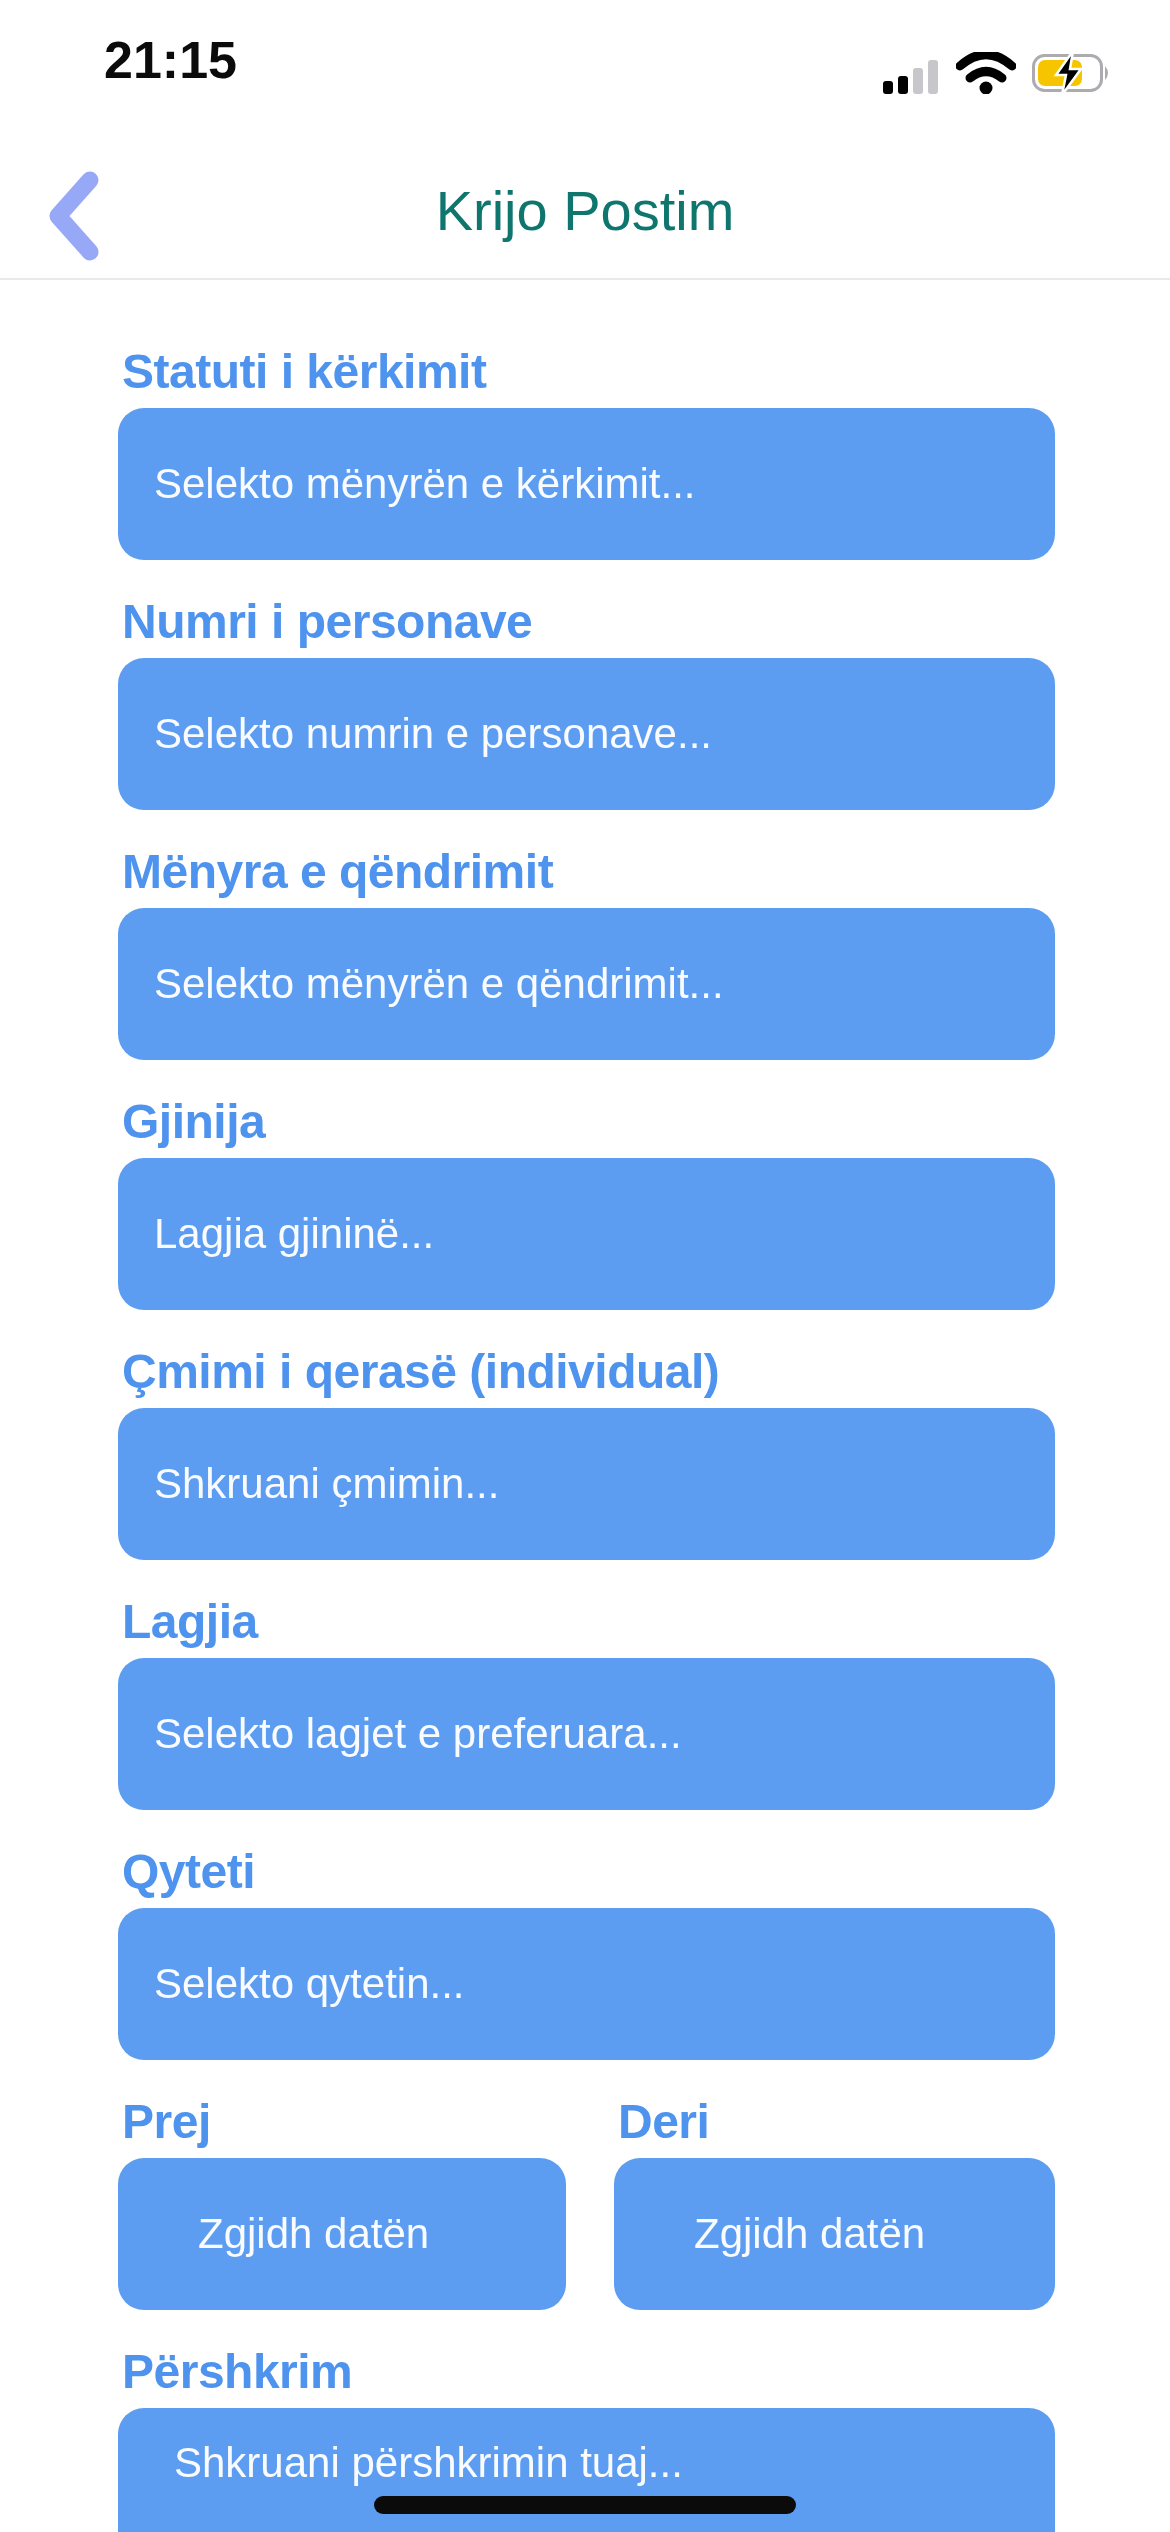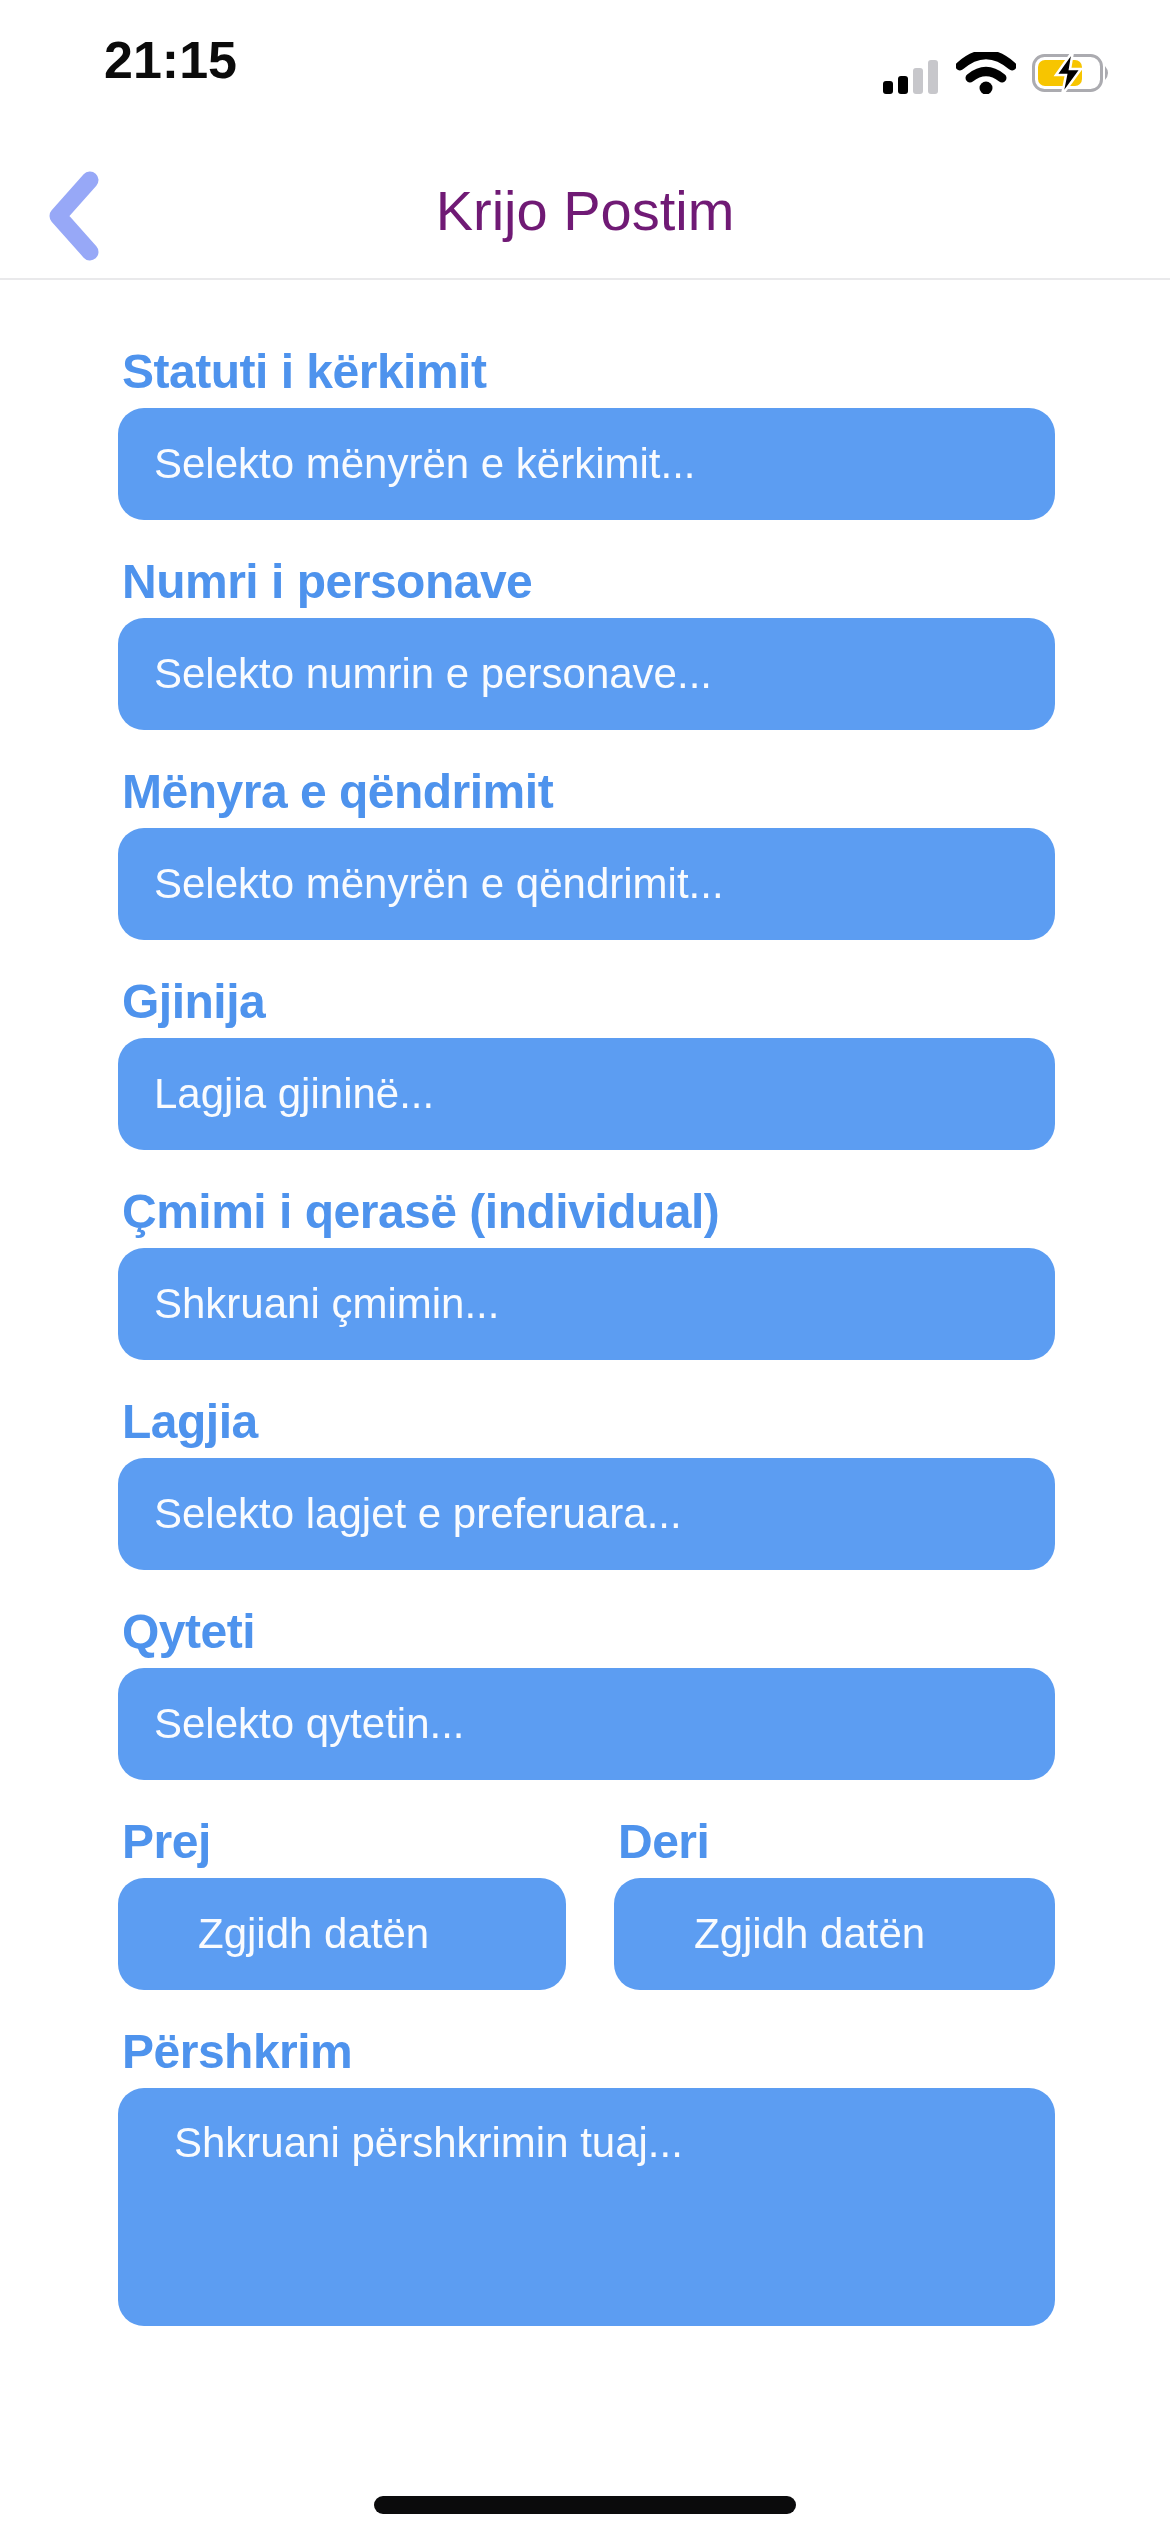--- a/index.html
+++ b/index.html
@@ -24,32 +24,32 @@
   .nav-bar {
     position:absolute; top:100px; left:0; right:0; height:178px;
     border-bottom:2px solid #E9E9EB; background:#ffffff;
   }
   .back-btn {
     position:absolute; left:44px; top:70px; width:60px; height:92px;
     cursor:pointer;
   }
   .nav-title {
     position:absolute; left:0; right:0; top:78px;
-    text-align:center; font-size:56px; font-weight:500; color:#701a75;
+    text-align:center; font-size:56px; font-weight:500; color:#0f766e;
   }
 
   
   .form { position:absolute; top:346px; left:118px; width:937px; }
   .field-block { margin-bottom:36px; }
   .field-label {
     display:block; font-size:48px; line-height:52px; font-weight:700;
     color:#4E93ED; margin:0 0 10px 4px; letter-spacing:-0.5px;
   }
   .input {
-    box-sizing:border-box; width:100%; height:112px;
+    box-sizing:border-box; width:100%; height:152px;
     background:#5C9DF2; border:none; border-radius:26px;
     display:flex; align-items:center; padding:0 36px;
     color:#ffffff; font-size:42px; font-family:"Liberation Sans", sans-serif;
     cursor:pointer;
   }
   .placeholder-text { color:#ffffff; opacity:0.97; }
   input.input, textarea.input { display:block; outline:none; }
   input.input::placeholder, textarea.input::placeholder { color:#ffffff; opacity:0.97; }
 
   .date-row { display:flex; gap:48px; margin-bottom:36px;justify-content:center; }

